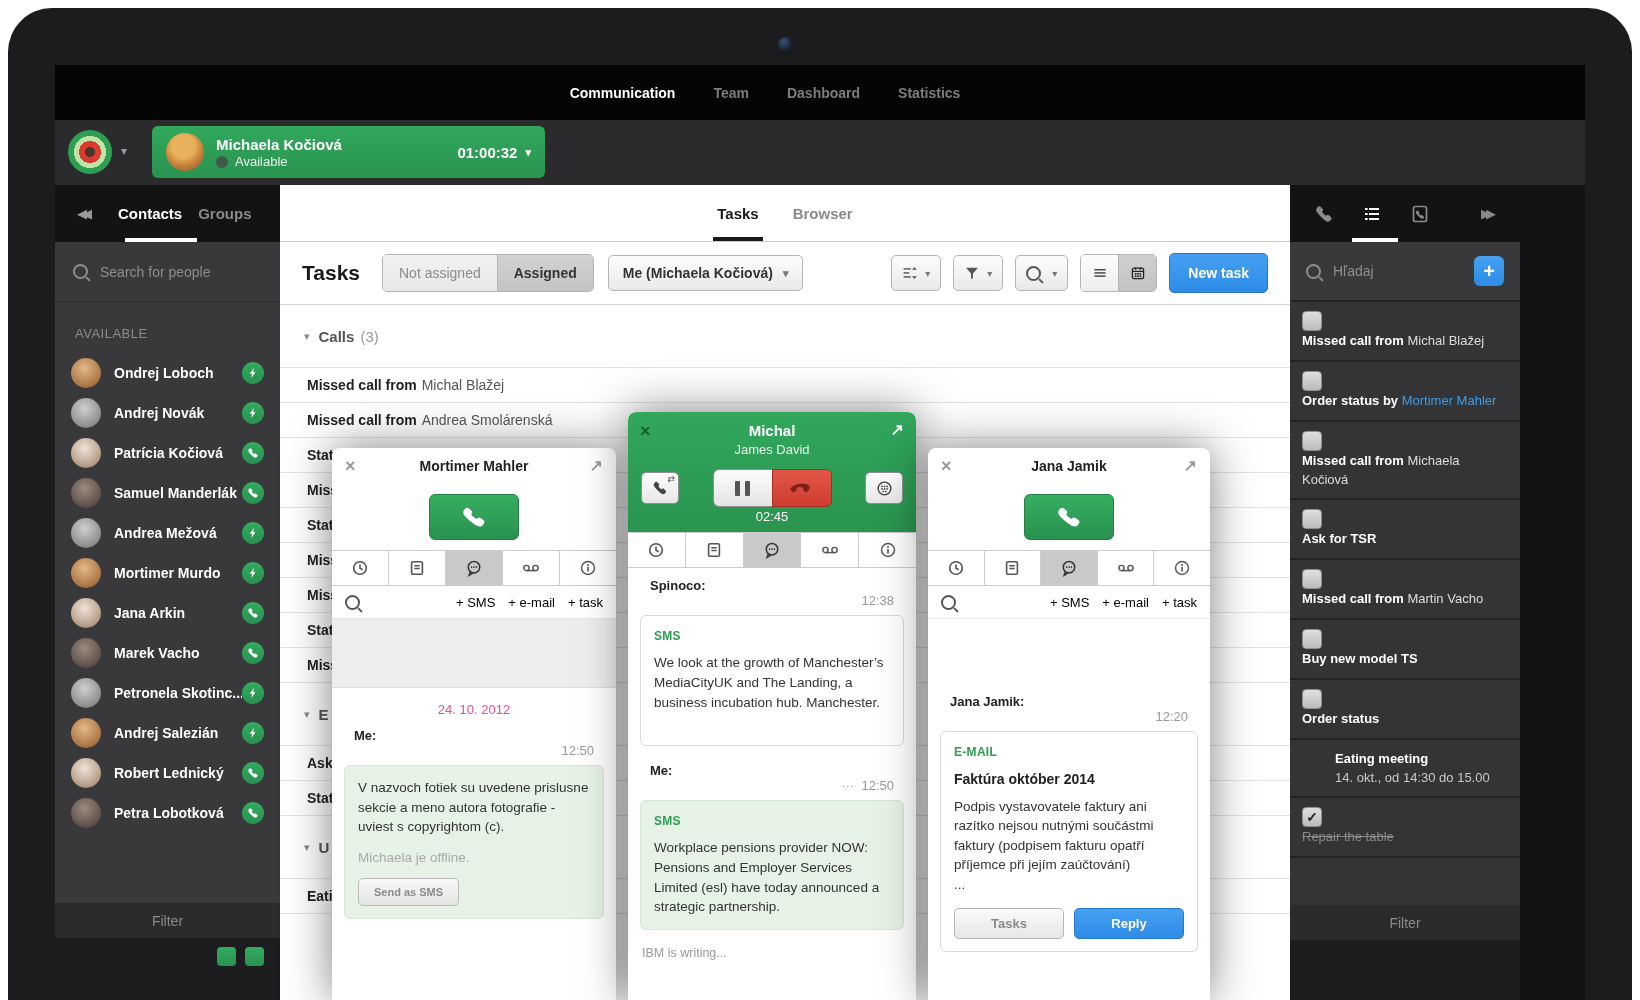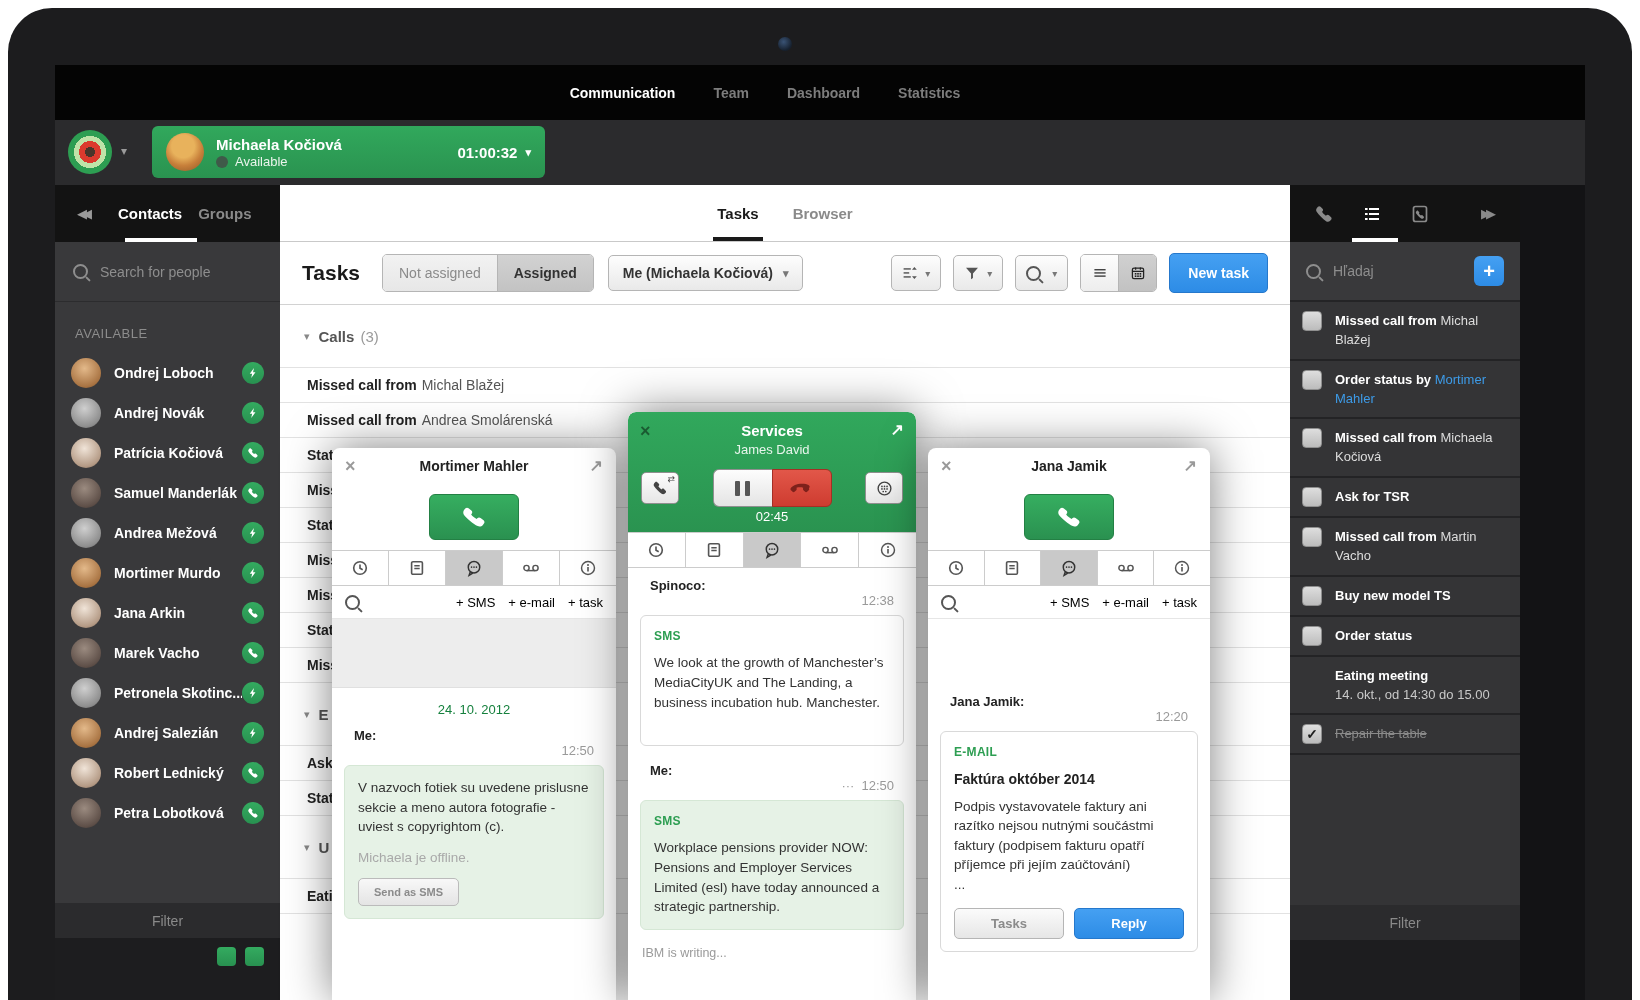--- a/index.html
+++ b/index.html
@@ -101,21 +101,21 @@
   
   .rsb-head{height:57px;background:#131313;display:flex;align-items:center;padding:0 24px;gap:28px;position:relative;}
   .rsb-underline{position:absolute;bottom:0;left:62px;width:46px;height:4px;background:#fff;}
   .hico{width:20px;height:20px;color:#8a8a8a;cursor:pointer;display:inline-flex;}
   .hico.sel{color:#fff;}
   .ffwd{margin-left:auto;color:#8a8a8a;font-size:13px;letter-spacing:-5px;cursor:pointer;padding-right:5px;}
   .rsb-search{height:60px;background:#39393b;display:flex;align-items:center;padding:0 16px;gap:12px;
               color:#8e8e8e;font-size:14px;border-bottom:2px solid #242426;box-sizing:border-box;}
   .plusbtn{margin-left:auto;width:30px;height:30px;border-radius:6px;background:linear-gradient(#45a0f2,#2d8ce6);
            color:#fff;font-size:20px;font-weight:bold;display:flex;align-items:center;justify-content:center;cursor:pointer;}
-  .rtask{display:flex;padding:9px 12px;border-bottom:2px solid #232325;align-items:flex-start;cursor:pointer;}
+  .rtask{display:flex;padding:9px 12px;border-bottom:2px solid #232325;align-items:flex-start;cursor:pointer;flex-direction:column;}
   .cb{width:20px;height:20px;border-radius:4px;background:linear-gradient(#dedede,#bcbcbc);border:1px solid #8f8f8f;
       margin-right:13px;flex:none;box-sizing:border-box;display:flex;align-items:center;justify-content:center;
       font-size:14px;font-weight:bold;color:#1d1d1d;}
   .rt-text{font-size:13px;color:#ddd;line-height:1.45;padding-top:1px;}
   .rt-text b{color:#fff;}
   .rt-text a{color:#3d9be8;text-decoration:none;cursor:pointer;}
   .rt-sub{color:#c9c9c9;font-weight:normal;}
   .rtask.done .rt-text span{color:#8a8a8a;text-decoration:line-through;}
   .rtask.nocb .rt-text{margin-left:33px;}
   .rsb .sb-filter{top:720px;}
@@ -133,21 +133,21 @@
   .p-callbtn .ico{width:26px;height:26px;color:#fff;transform:rotate(-6deg);}
   .ptabs{height:34px;border-top:1px solid #ccc;border-bottom:1px solid #ccc;display:flex;box-sizing:content-box;background:#fff;}
   .ptab{flex:1;display:flex;align-items:center;justify-content:center;color:#555;border-right:1px solid #ccc;cursor:pointer;}
   .ptab:last-child{border-right:none;}
   .ptab.sel{background:#c9c9c9;color:#333;}
   .ptab .ico{width:18px;height:18px;}
   .p-actions{height:32px;display:flex;align-items:center;padding:0 13px;color:#555;font-size:13px;border-bottom:1px solid #e6e6e6;}
   .p-actions .links{margin-left:auto;display:flex;gap:13px;}
   .p-actions a{color:#000000;text-decoration:none;cursor:pointer;}
   .gray-panel{height:68px;background:#ededed;border-bottom:1px solid #e0e0e0;}
-  .p-date{text-align:center;color:#15803d;font-size:13px;margin:14px 0 4px;}
+  .p-date{text-align:center;color:#ec4899;font-size:13px;margin:14px 0 4px;}
   .msg-head{display:flex;padding:7px 22px 4px;font-size:13px;align-items:baseline;flex-direction:column;}
   .msg-head b{color:#222;}
   .msg-time{margin-left:auto;color:#9a9a9a;display:flex;gap:7px;}
   .bubble{margin:3px 12px 10px;background:#e6f2e6;border:1px solid #d5e7d5;border-radius:6px;padding:12px 13px;
           font-size:13.5px;color:#333;line-height:1.45;}
   .bubble.white{background:#fff;border-color:#d9d9d9;}
   .tag{color:#2d9e52;font-weight:bold;font-size:12px;display:block;margin-bottom:8px;letter-spacing:.3px;}
   .subject{font-weight:bold;font-size:14px;color:#222;margin-bottom:7px;}
   .offline{color:#a9a9a9;margin-top:11px;}
   .sendsms{margin-top:11px;background:linear-gradient(#f8f8f8,#e4e4e4);border:1px solid #bbb;border-radius:5px;
@@ -665,21 +665,21 @@
       <div class="bubble">
         <div>V nazvoch fotiek su uvedene prislusne sekcie a meno autora fotografie - uviest s copyrightom (c).</div>
         <div class="offline">Michaela je offline.</div>
         <button class="sendsms">Send as SMS</button>
       </div>
     </div>
 
     <div class="popup" style="left:573px;top:347px;width:288px;height:588px;">
       <div class="sp-head">
         <span class="sp-close">×</span>
-        <div class="sp-title">Services</div>
+        <div class="sp-title">Michal</div>
         <div class="sp-sub">James David</div>
         <span class="sp-expand">↗</span>
         <span class="sp-side" style="left:13px;">
           <span class="xfer">
             <span class="ico" style="width:16px;height:16px;">
                   <svg viewBox="0 0 20 20">
                     <path fill="currentColor" d="M6.54 2.8c-.7-.7-1.84-.7-2.54 0l-.9.9C2 4.8 1.8 6.5 2.66 7.8c2.1 3.2 6.2 7.3 9.4 9.4 1.3.86 3 .66 4.1-.44l.9-.9c.7-.7.7-1.84 0-2.54l-2.1-2.1c-.7-.7-1.84-.7-2.54 0l-.5.5c-1.7-1.1-2.8-2.2-3.9-3.9l.5-.5c.7-.7.7-1.84 0-2.54z"></path>
                   </svg>
                 </span>
             <span class="arr">⇄</span>

